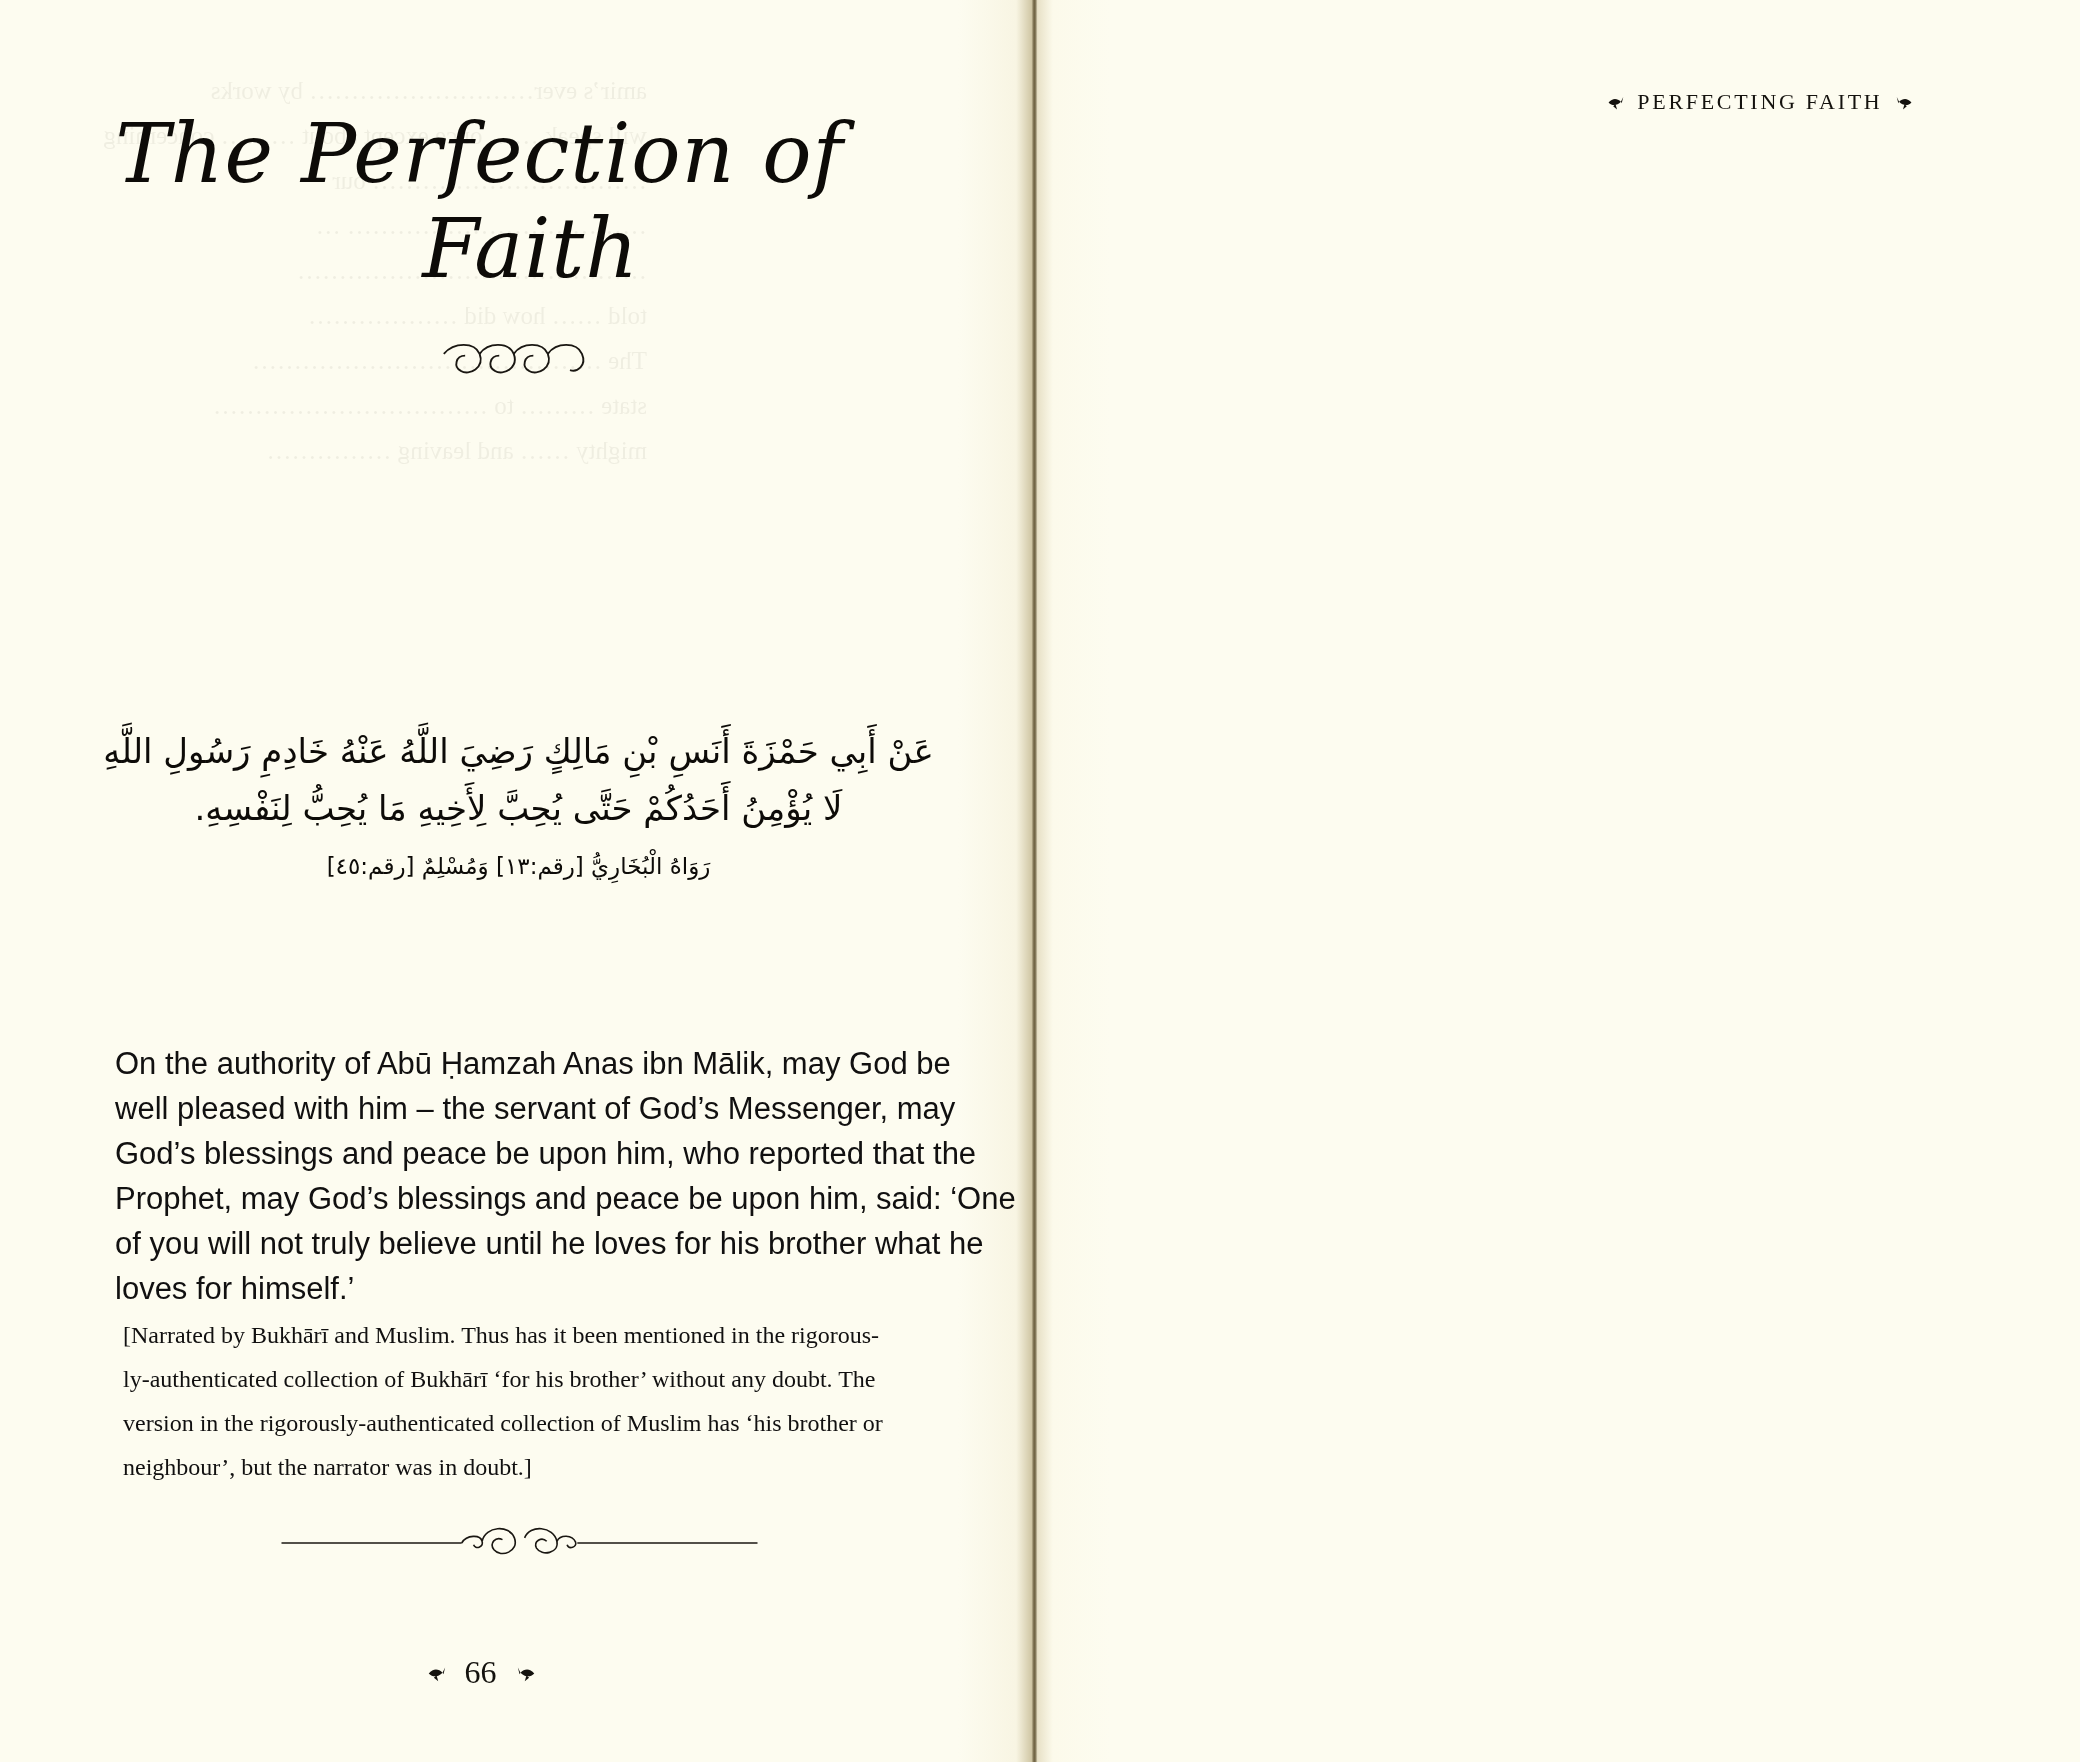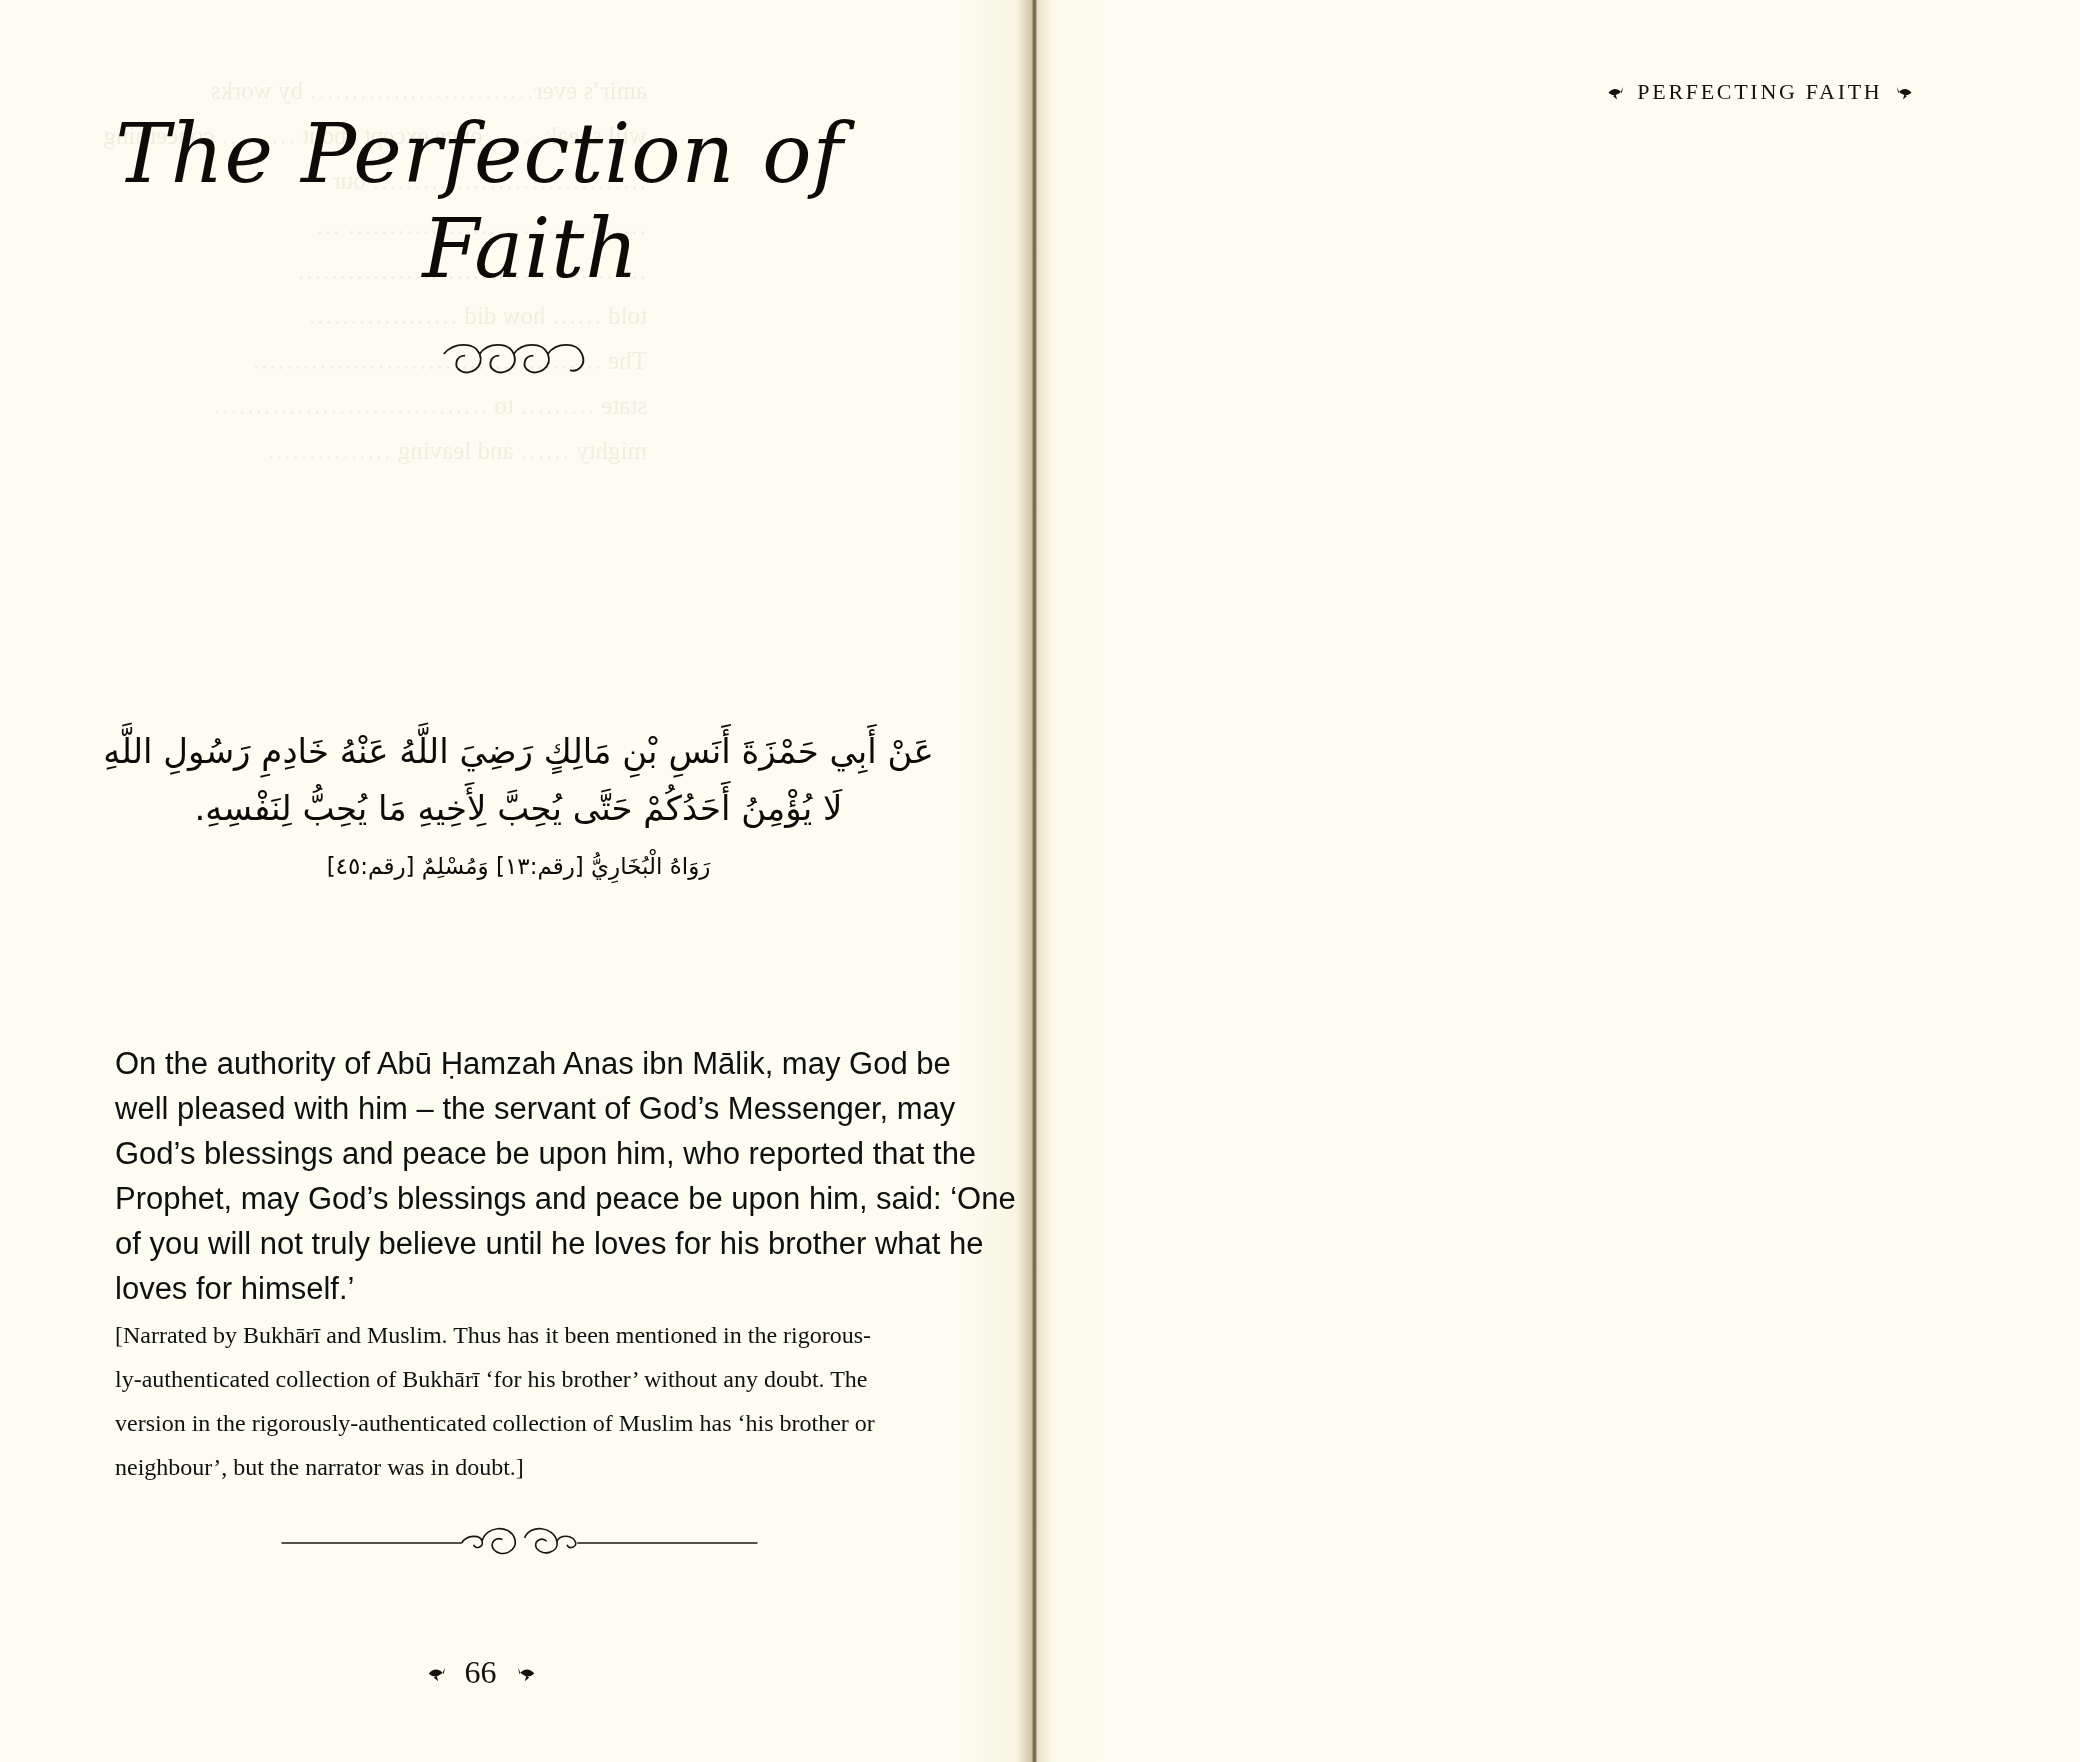--- a/index.html
+++ b/index.html
@@ -72,21 +72,21 @@
     position: absolute;
     top: 0;
     height: 1762px;
   }
   #page-left  { left: 0;    width: 1036px; }
   #page-right { left: 1036px; width: 1045px; }
 
   
   .running-header {
     position: absolute;
-    top: 79px;
+    top: 89px;
     right: 168px;
     font-size: 22px;
     letter-spacing: 2.7px;
     color: #14120e;
     font-variant: small-caps;
     text-transform: uppercase;
     white-space: nowrap;
     display: flex;
     align-items: center;
     gap: 13.6px;
@@ -182,21 +182,21 @@
   #translation .ln { display: block; white-space: pre; }
 
   #narration-note {
     left: 115px;
     top: 1313px;
     width: 839px;
     font-size: 24px;
     line-height: 44px;
     font-family: "Liberation Serif", serif;
   }
-  #narration-note .ln { display: block; white-space: pre; }
+  #narration-note .ln { display: block; white-space: pre; margin-left: 8px; }
 
   
   #bottom-rule {
     position: absolute;
     left: 281px;
     top: 1509px;
     width: 477px;
     height: 51px;
   }
 

